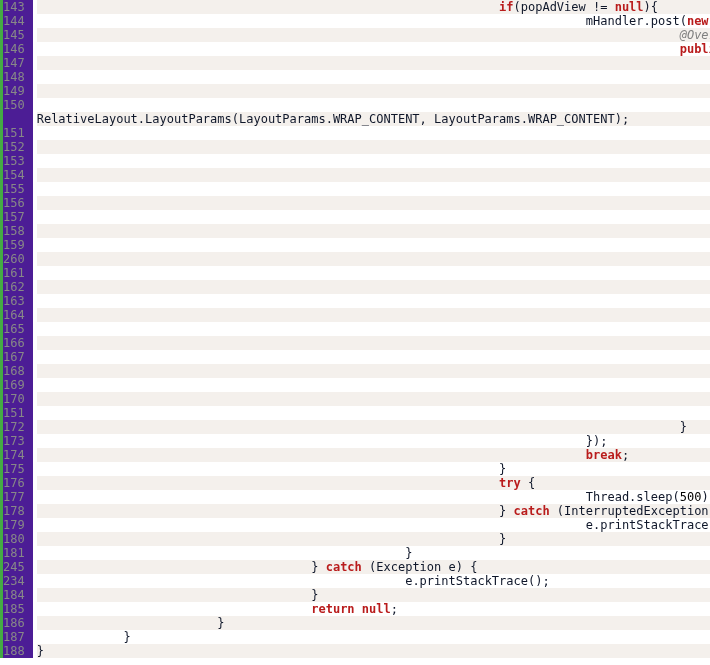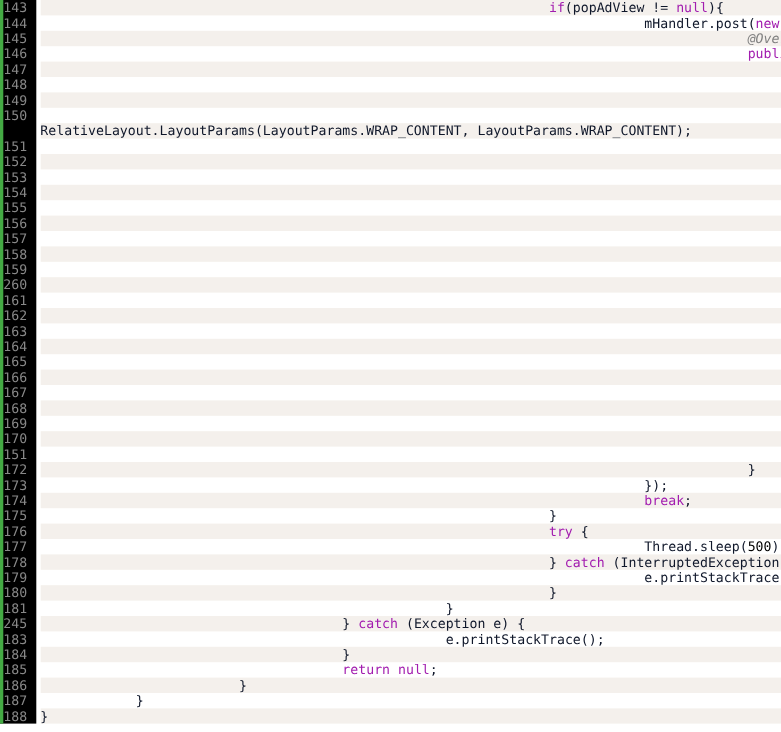--- a/index.html
+++ b/index.html
@@ -1,22 +1,22 @@
 <!DOCTYPE html>
 <html><head>
 <meta charset="utf-8">
 <style>
 body{margin:0;font-family:Consolas,Monaco,monospace;font-size:12px;line-height:14px;background:#fff;color:#000;width:710px}
 .editor{display:flex}
-.gutter{background:#000000;border-left:3px solid #4a4;text-align:right;padding:0 8px 0 0;color:#888;user-select:none;flex-shrink:0}
+.gutter{background:#4c1d95;border-left:3px solid #4a4;text-align:right;padding:0 8px 0 0;color:#888;user-select:none;flex-shrink:0}
 .gutter div{height:14px}
 .code{white-space:pre;flex:1;padding-left:4px}
 .code div{height:14px}
 .code div:nth-child(odd){background:#f4f0ec}
-.k{color:#a21caf;font-weight:normal}
+.k{color:#b91c1c;font-weight:bold}
 .m{color:#0f172a}
 .n{color:#000000}
 .a{color:#808080;font-style:italic}
 </style>
 </head>
 <body>
 
 <div class="editor">
 <div class="gutter" id="gutter">
       <div>143</div>
@@ -53,21 +53,21 @@
       <div>173</div>
       <div>174</div>
       <div>175</div>
       <div>176</div>
       <div>177</div>
       <div>178</div>
       <div>179</div>
       <div>180</div>
       <div>181</div>
       <div>245</div>
-      <div>183</div>
+      <div>234</div>
       <div>184</div>
       <div>185</div>
       <div>186</div>
       <div>187</div>
       <div>188</div>
     </div>
 <div class="code" id="code"><div>                                                                <span class="k">if</span><span class="m">(popAdView != </span><span class="k">null</span><span class="m">){</span></div><div>                                                                            <span class="m">mHandler.post(</span><span class="k">new</span><span class="m"> Runnable(){</span></div><div>                                                                                         <span class="a">@Override</span></div><div>                                                                                         <span class="k">public void</span></div><div>                                                                                                      </div><div>                                                                                                      </div><div>                                                                                                      </div><div>                                                                                                      </div><div><span class="m">RelativeLayout.LayoutParams(LayoutParams.WRAP_CONTENT, LayoutParams.WRAP_CONTENT);</span></div><div>                                                                                                      </div><div>                                                                                                      </div><div>                                                                                                      </div><div>                                                                                                      </div><div>                                                                                                      </div><div>                                                                                                                   </div><div>                                                                                                                   </div><div>                                                                                                      </div><div>                                                                                                                   </div><div>                                                                                                                   </div><div>                                                                                                      </div><div>                                                                                                                   </div><div>                                                                                                                   </div><div>                                                                                                      </div><div>                                                                                                                   </div><div>                                                                                                                   </div><div>                                                                                                      </div><div>                                                                                                                   </div><div>                                                                                                                   </div><div>                                                                                                      </div><div>                                                                                                      </div><div>                                                                                         <span class="m">}</span></div><div>                                                                            <span class="m">});</span></div><div>                                                                            <span class="k">break</span><span class="m">;</span></div><div>                                                                <span class="m">}</span></div><div>                                                                <span class="k">try</span><span class="m"> {</span></div><div>                                                                            <span class="m">Thread.sleep(</span><span class="n">500</span><span class="m">);</span></div><div>                                                                <span class="m">} </span><span class="k">catch</span><span class="m"> (InterruptedException e) {</span></div><div>                                                                            <span class="m">e.printStackTrace();</span></div><div>                                                                <span class="m">}</span></div><div>                                                   <span class="m">}</span></div><div>                                      <span class="m">} </span><span class="k">catch</span><span class="m"> (Exception e) {</span></div><div>                                                   <span class="m">e.printStackTrace();</span></div><div>                                      <span class="m">}</span></div><div>                                      <span class="k">return null</span><span class="m">;</span></div><div>                         <span class="m">}</span></div><div>            <span class="m">}</span></div><div><span class="m">}</span></div></div>
 </div>
 
 </body></html>

